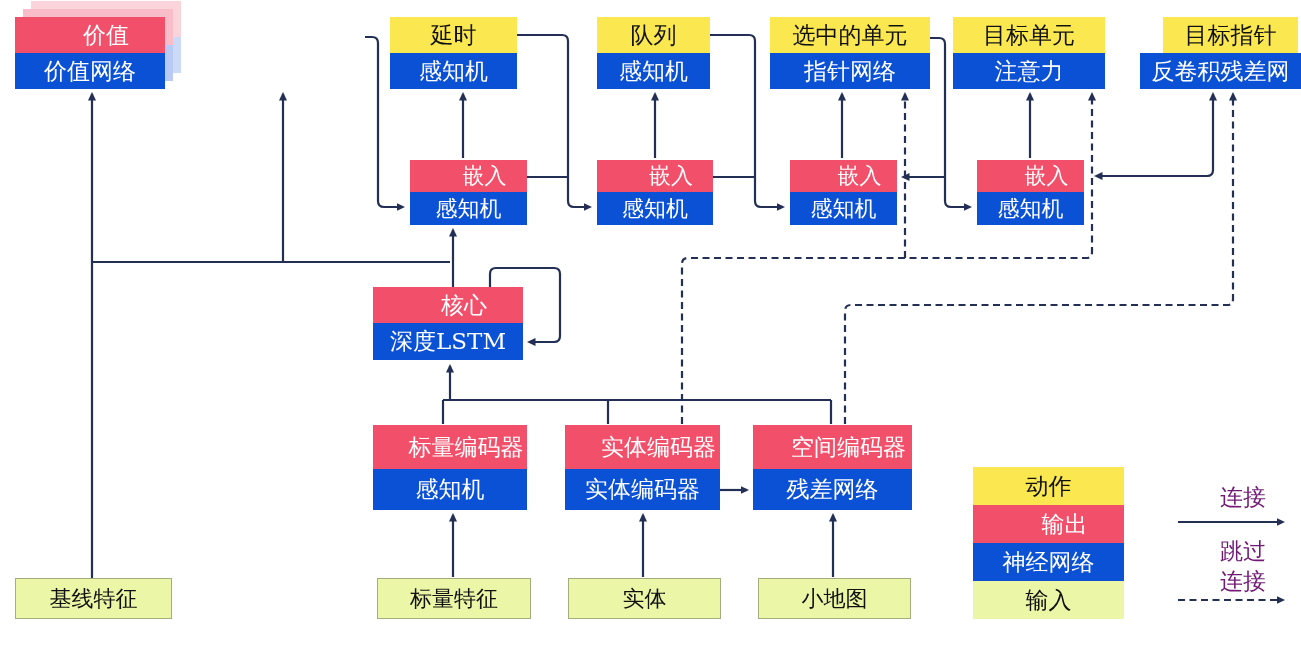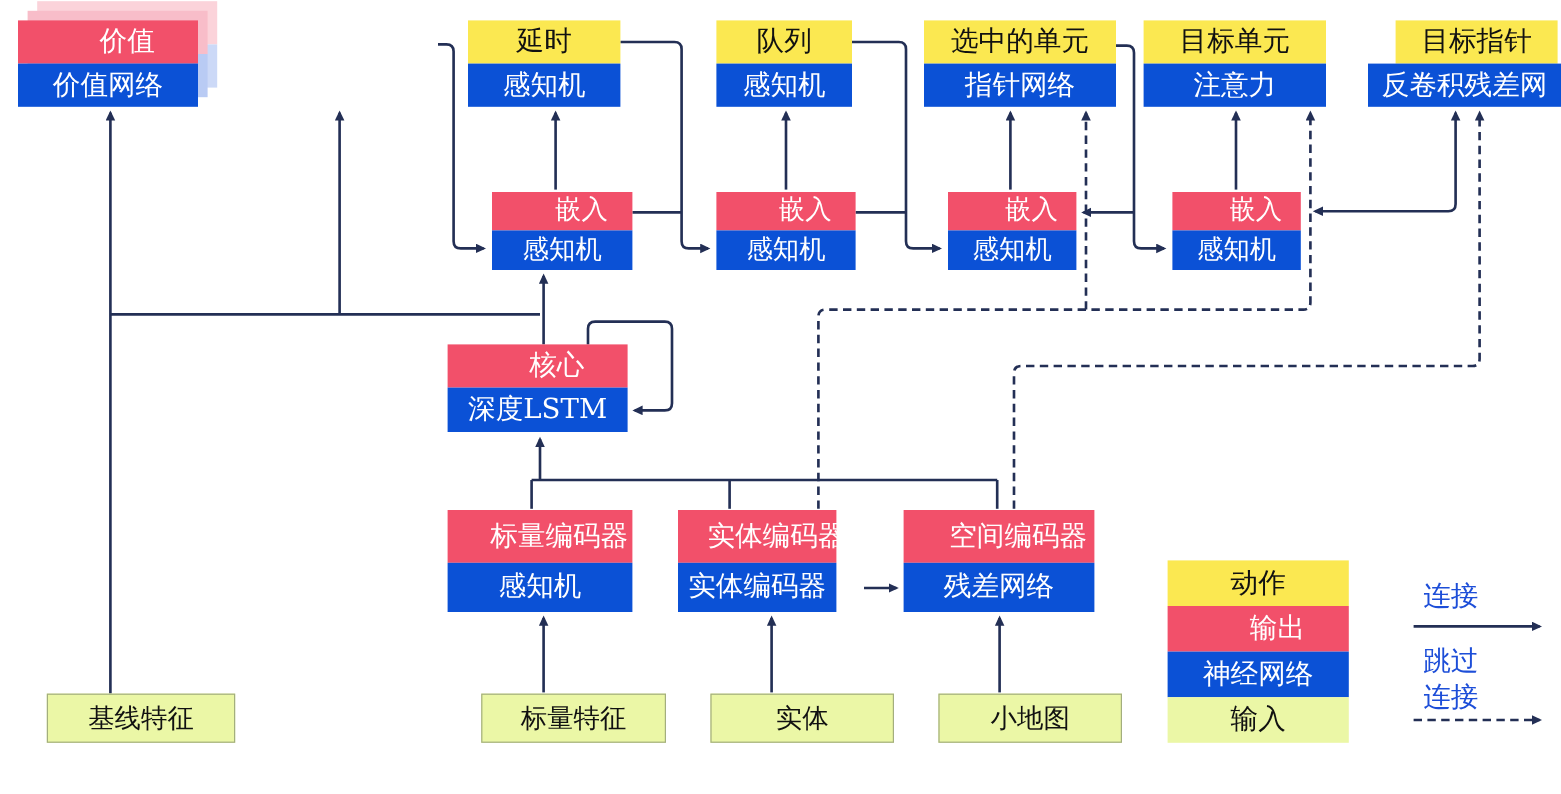--- a/index.html
+++ b/index.html
@@ -12,24 +12,24 @@
   .row{display:flex;align-items:center;justify-content:center;white-space:nowrap;line-height:1;}
   .action   {background:#fbe851;color:#111111;}
   .output   {background:#f2506a;color:#ffffff;padding-left:32px;}
   .network  {background:#0b51d6;color:#ffffff;}
   .inputbox {background:#ebf7a6;color:#111111;border:1px solid #a3ae7e;}
   .h36{height:36px;font-size:23px;}
   .h33{height:33px;font-size:22px;}
   .h44{height:44px;font-size:23px;text-align:center;}
   .h41{height:41px;font-size:23px;}
   .green{position:absolute;display:flex;align-items:center;justify-content:center;
-         font-size:22px;margin-left:24px;}
+         font-size:22px;}
   .shadow{position:absolute;display:flex;flex-direction:column;}
   .shadow div{flex:1;}
-  .legend-label{position:absolute;color:#1d4ed8;font-size:23px;line-height:1.25;text-align:left;white-space:nowrap;}
+  .legend-label{position:absolute;color:#701a75;font-size:23px;line-height:1.25;text-align:right;white-space:nowrap;}
 </style>
 </head>
 <body>
 
 <div class="canvas">
 
   <svg width="1301" height="662" viewBox="0 0 1301 662">
     <defs>
       <marker id="ah" markerWidth="9" markerHeight="9" refX="6.5" refY="4" orient="auto-start-reverse" markerUnits="userSpaceOnUse">
         <path d="M0,0 L8.5,4 L0,8 z" fill="#232f55"></path>
@@ -125,21 +125,21 @@
 
   <div class="node" style="left:373px;top:287px;width:150px">
     <div class="row output h36">核心</div>
     <div class="row network h36" style="height:37px">深度LSTM</div>
   </div>
 
   <div class="node" style="left:373px;top:425px;width:154px">
     <div class="row output h44">标量编码器</div>
     <div class="row network h41">感知机</div>
   </div>
-  <div class="node" style="left:565px;top:425px;width:132px">
+  <div class="node" style="left:565px;top:425px;width:155px">
     <div class="row output h44">实体编码器</div>
     <div class="row network h41">实体编码器</div>
   </div>
   <div class="node" style="left:753px;top:425px;width:159px">
     <div class="row output h44">空间编码器</div>
     <div class="row network h41">残差网络</div>
   </div>
 
   <div class="green inputbox" style="left:15px;top:578px;width:155px;height:39px">基线特征</div>
   <div class="green inputbox" style="left:377px;top:578px;width:152px;height:39px">标量特征</div>

